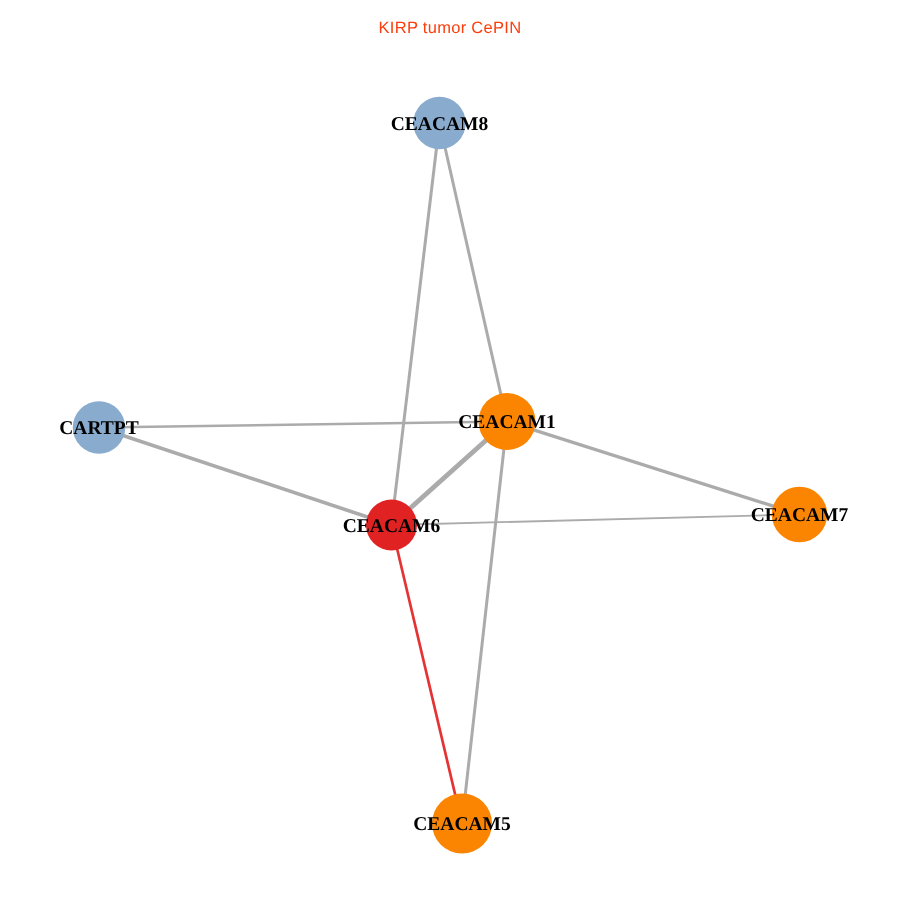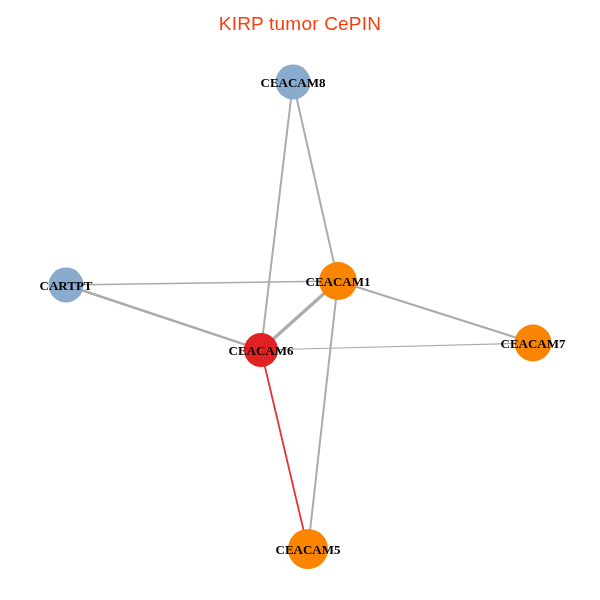--- a/index.html
+++ b/index.html
@@ -14,21 +14,21 @@
     background: #ffffff;
     overflow: hidden;
     font-family: "Liberation Sans", sans-serif;
   }
   .plot-title {
     position: absolute;
     top: 13px;
     left: 0;
     width: 100%;
     text-align: center;
-    font-size: 19px;
+    font-size: 11px;
     font-family: "Liberation Sans", sans-serif;
     letter-spacing: 0.2px;
   }
   svg.network {
     position: absolute;
     top: 0;
     left: 0;
   }
   .node-label {
     font-family: "Liberation Serif", serif;

